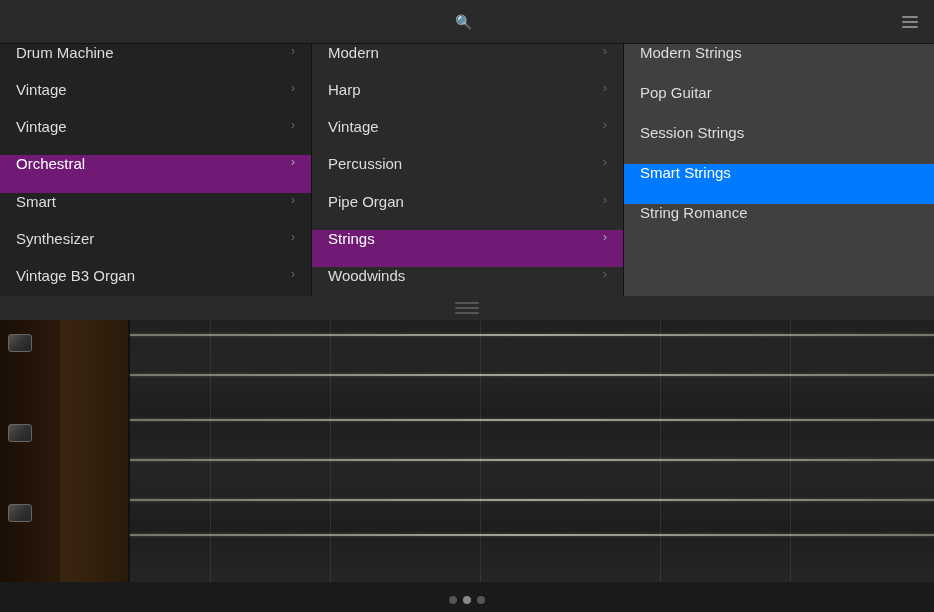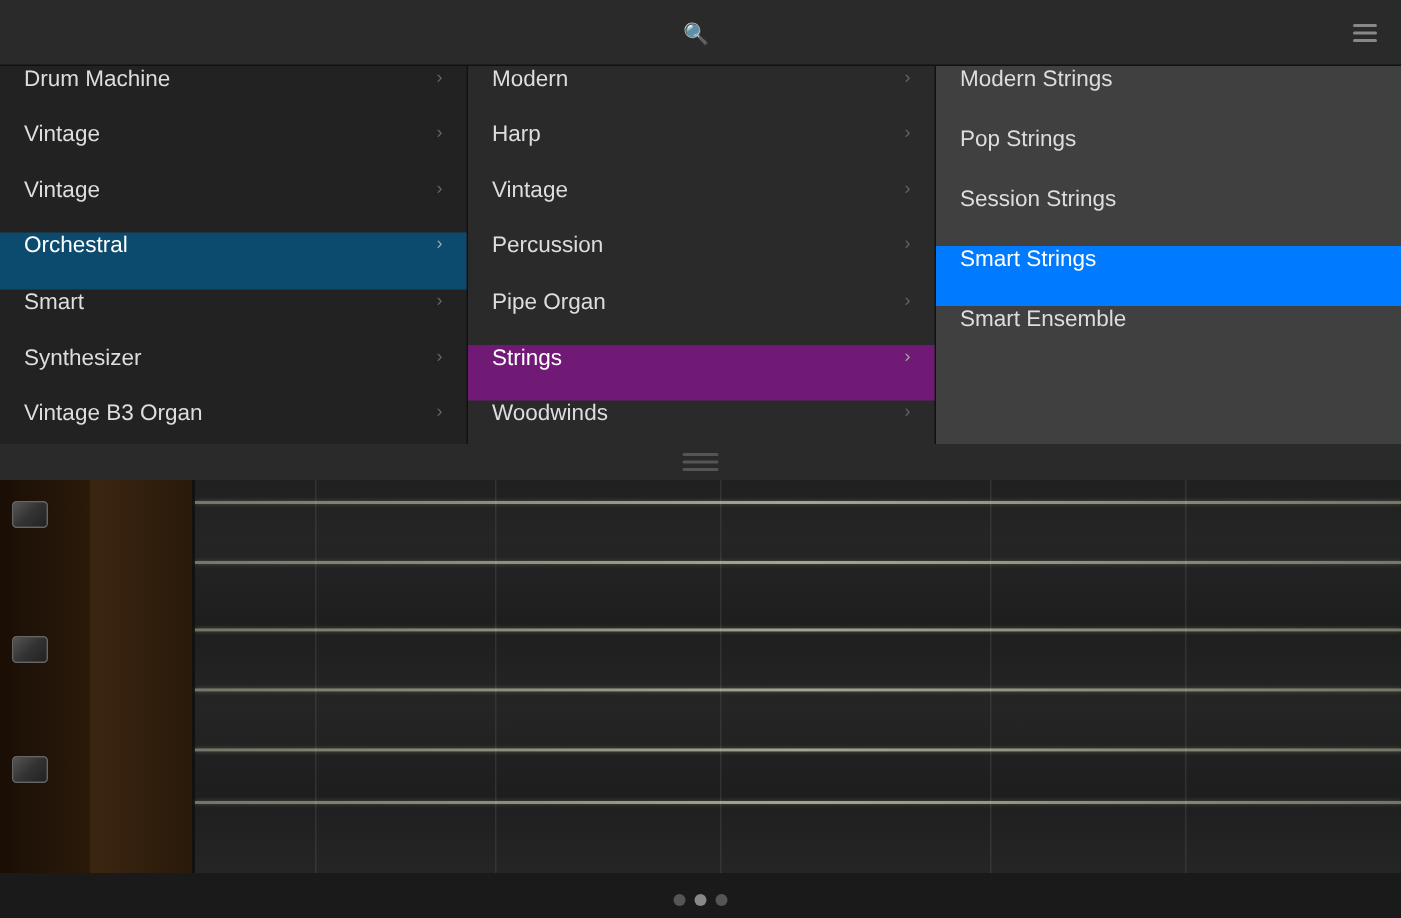--- a/index.html
+++ b/index.html
@@ -91,21 +91,21 @@
       display: flex;
       align-items: flex-start;
       justify-content: space-between;
       padding: 0 16px;
       height: 40px;
       color: #ddd;
       font-size: 15px;
       cursor: pointer;
     }
     .menu-item.selected {
-      background: #0c4a6e;
+      background: #701a75;
       color: #fff;
       gap: 32px;
     }
     .menu-item.highlighted {
       background: #007AFF;
       color: #fff;
     }
     .menu-item.strings-selected {
       background: #701a75;
       color: #fff;
@@ -290,30 +290,30 @@
         <span>Woodwinds</span>
         <span class="chevron">›</span>
       </div>
     </div>
 
   <div class="col col-3">
   <div class="menu-item">
         <span>Modern Strings</span>
       </div>
       <div class="menu-item">
-        <span>Pop Strings</span>
+        <span>Pop Guitar</span>
       </div>
       <div class="menu-item">
         <span>Session Strings</span>
       </div>
       <div class="menu-item highlighted">
         <span>Smart Strings</span>
       </div>
       <div class="menu-item">
-        <span>Smart Ensemble</span>
+        <span>String Romance</span>
       </div>
     </div>
 </div>
 
 <div style="position:absolute; top:296px; left:0; right:0; height:24px; background:#2a2a2a; display:flex; align-items:center; justify-content:center; z-index:6;">
   <div style="display:flex; flex-direction:column; gap:3px;">
     <span style="display:block; width:24px; height:2px; background:#555; border-radius:1px;"></span>
     <span style="display:block; width:24px; height:2px; background:#555; border-radius:1px;"></span>
     <span style="display:block; width:24px; height:2px; background:#555; border-radius:1px;"></span>
   </div>

